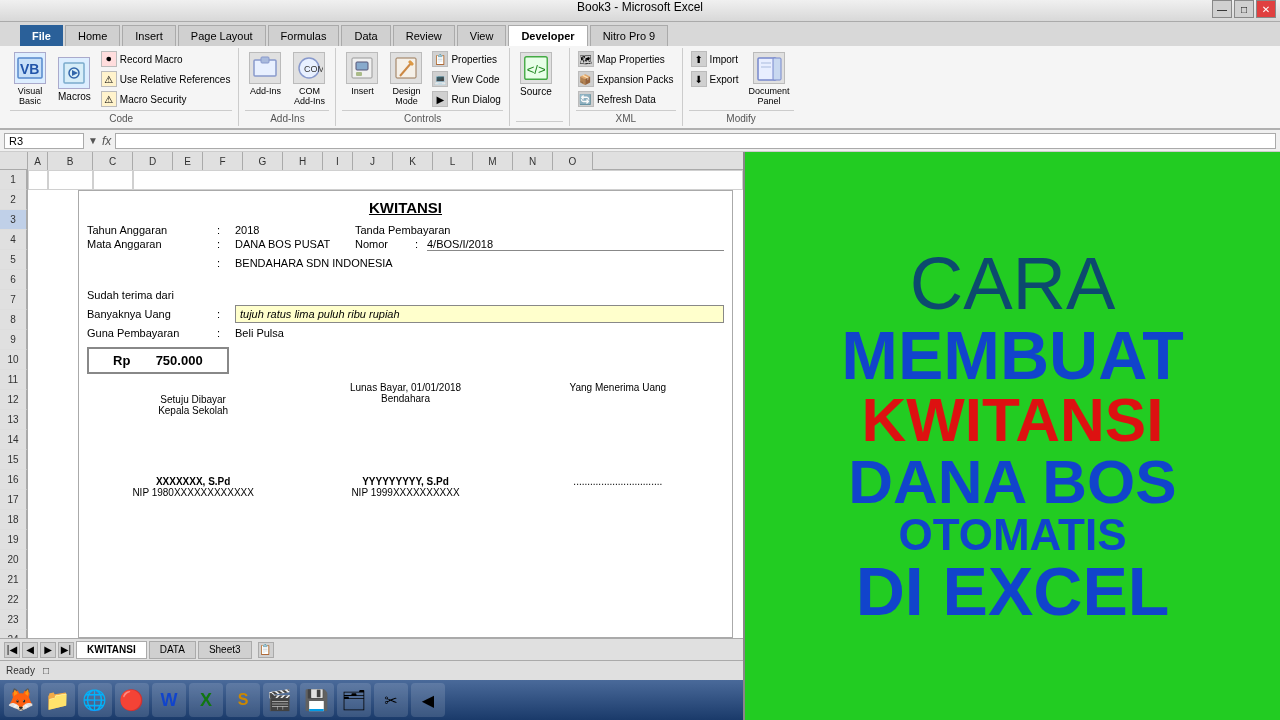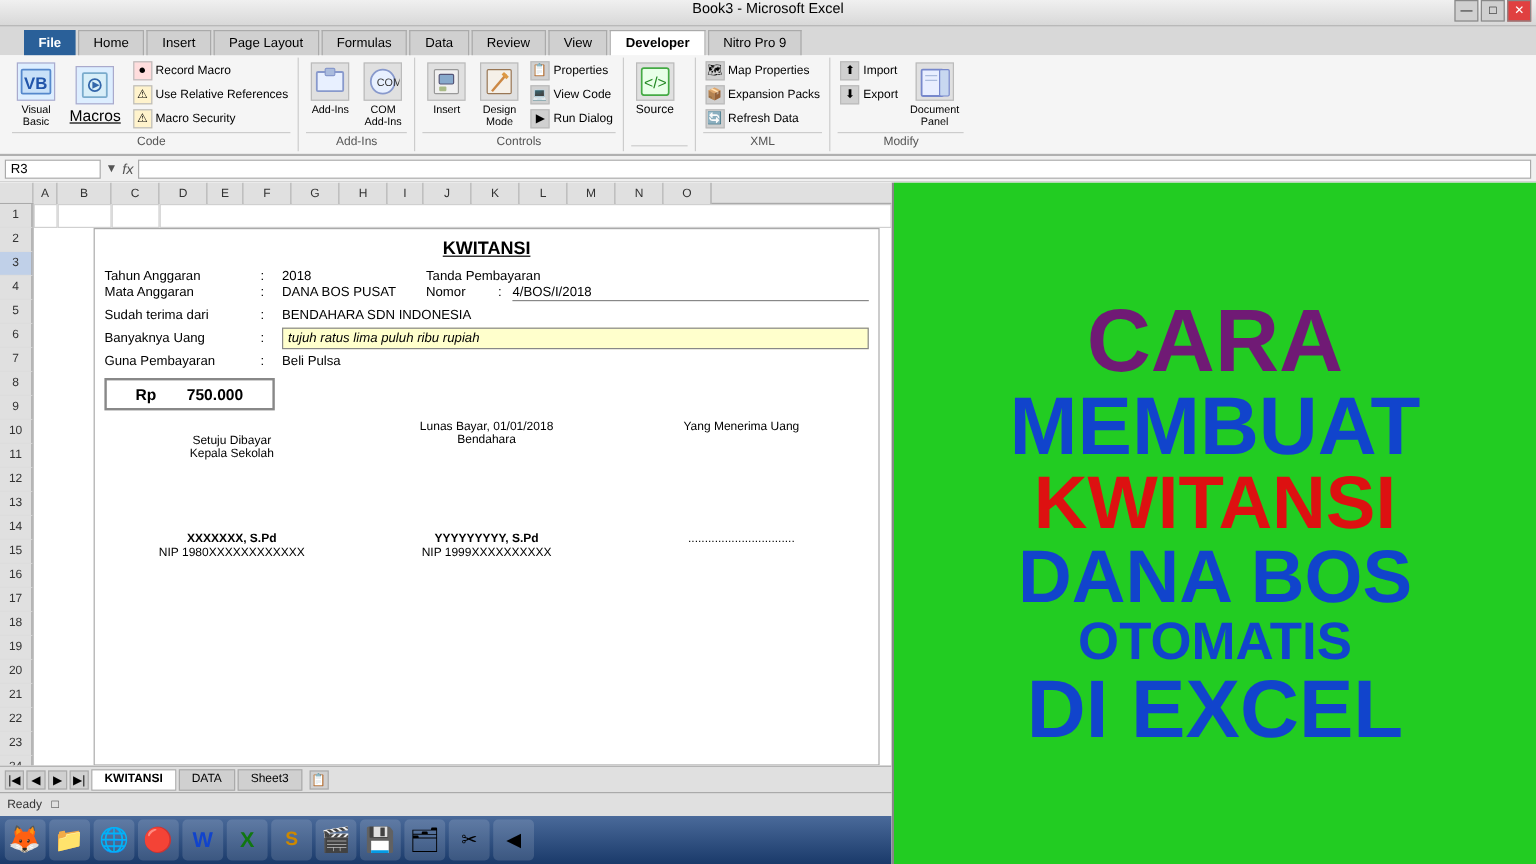--- a/index.html
+++ b/index.html
@@ -348,21 +348,21 @@
             <span style="font-size:9px;text-align:center;">Visual<br>Basic</span>
           </div>
           <div class="ribbon-btn-large">
             <div class="icon" style="background:#ddeeff;border:1px solid #aac;">
               <svg width="28" height="28" viewBox="0 0 28 28">
                   <rect x="4" y="4" width="20" height="20" rx="1" fill="#d8eef8" stroke="#7aabcc" stroke-width="1.5"></rect>
                   <circle cx="14" cy="14" r="5" fill="none" stroke="#3366aa" stroke-width="1.5"></circle>
                   <polygon points="12,11 18,14 12,17" fill="#3366aa"></polygon>
                 </svg>
             </div>
-            <span style="font-size:13px;text-decoration:underline;">Macros</span>
+            <span style="font-size:10px;">Macros</span>
           </div>
         </div>
 
         <div class="ribbon-col">
           <div class="ribbon-btn-small">
             <div class="icon-sm" style="background:#ffdddd;">⏺</div>
             <span>Record Macro</span>
           </div>
           <div class="ribbon-btn-small">
             <div class="icon-sm" style="background:#fff3cc;">⚠</div>
@@ -583,21 +583,21 @@
           <div style="display:flex;margin-bottom:6px;font-size:11px;">
             <span style="width:130px;">Mata Anggaran</span>
             <span style="width:18px;">:</span>
             <span style="width:120px;">DANA BOS PUSAT</span>
             <span style="min-width:60px;">Nomor</span>
             <span style="width:12px;">:</span>
             <span style="flex:1;border-bottom:1px solid #888;">4/BOS/I/2018</span>
           </div>
 
           <div style="display:flex;margin-bottom:4px;font-size:11px;">
-            <span style="width:130px;">Sudah terima dari</span>
+            <span style="width:130px;margin-top:32px;">Sudah terima dari</span>
             <span style="width:18px;">:</span>
             <span style="flex:1;">BENDAHARA SDN INDONESIA</span>
           </div>
 
           <div style="display:flex;align-items:center;margin-bottom:4px;font-size:11px;">
             <span style="width:130px;">Banyaknya Uang</span>
             <span style="width:18px;">:</span>
             <span style="flex:1;border:1px solid #888;background:#ffffcc;padding:2px 4px;font-style:italic;">tujuh ratus lima puluh ribu rupiah</span>
           </div>
 
@@ -686,21 +686,21 @@
       <div class="taskbar-btn" style="font-size:16px;color:#cc8800;font-weight:bold;">S</div>
       <div class="taskbar-btn" style="font-size:20px;">🎬</div>
       <div class="taskbar-btn" style="font-size:20px;">💾</div>
       <div class="taskbar-btn" style="font-size:20px;">🗂</div>
       <div class="taskbar-btn" style="font-size:16px;">✂</div>
       <div class="taskbar-btn" style="font-size:16px;">◀</div>
     </div>
   </div>
 
   <div class="right-panel">
-    <div style="font-size:74px;font-weight:700;color:#701a75;line-height:1;text-align:center;">CARA</div>
+    <div style="font-size:74px;font-weight:400;color:#0c4a6e;line-height:1;text-align:center;">CARA</div>
     <div style="font-size:68px;font-weight:900;color:#1144cc;line-height:1;text-align:center;">MEMBUAT</div>
     <div style="font-size:62px;font-weight:900;color:#dd1111;line-height:1;text-align:center;">KWITANSI</div>
     <div style="font-size:62px;font-weight:900;color:#1144cc;line-height:1;text-align:center;">DANA BOS</div>
     <div style="font-size:44px;font-weight:900;color:#1144cc;line-height:1;text-align:center;">OTOMATIS</div>
     <div style="font-size:68px;font-weight:900;color:#1144cc;line-height:1;text-align:center;">DI EXCEL</div>
   </div>
 
 </div>
 
 </body></html>

